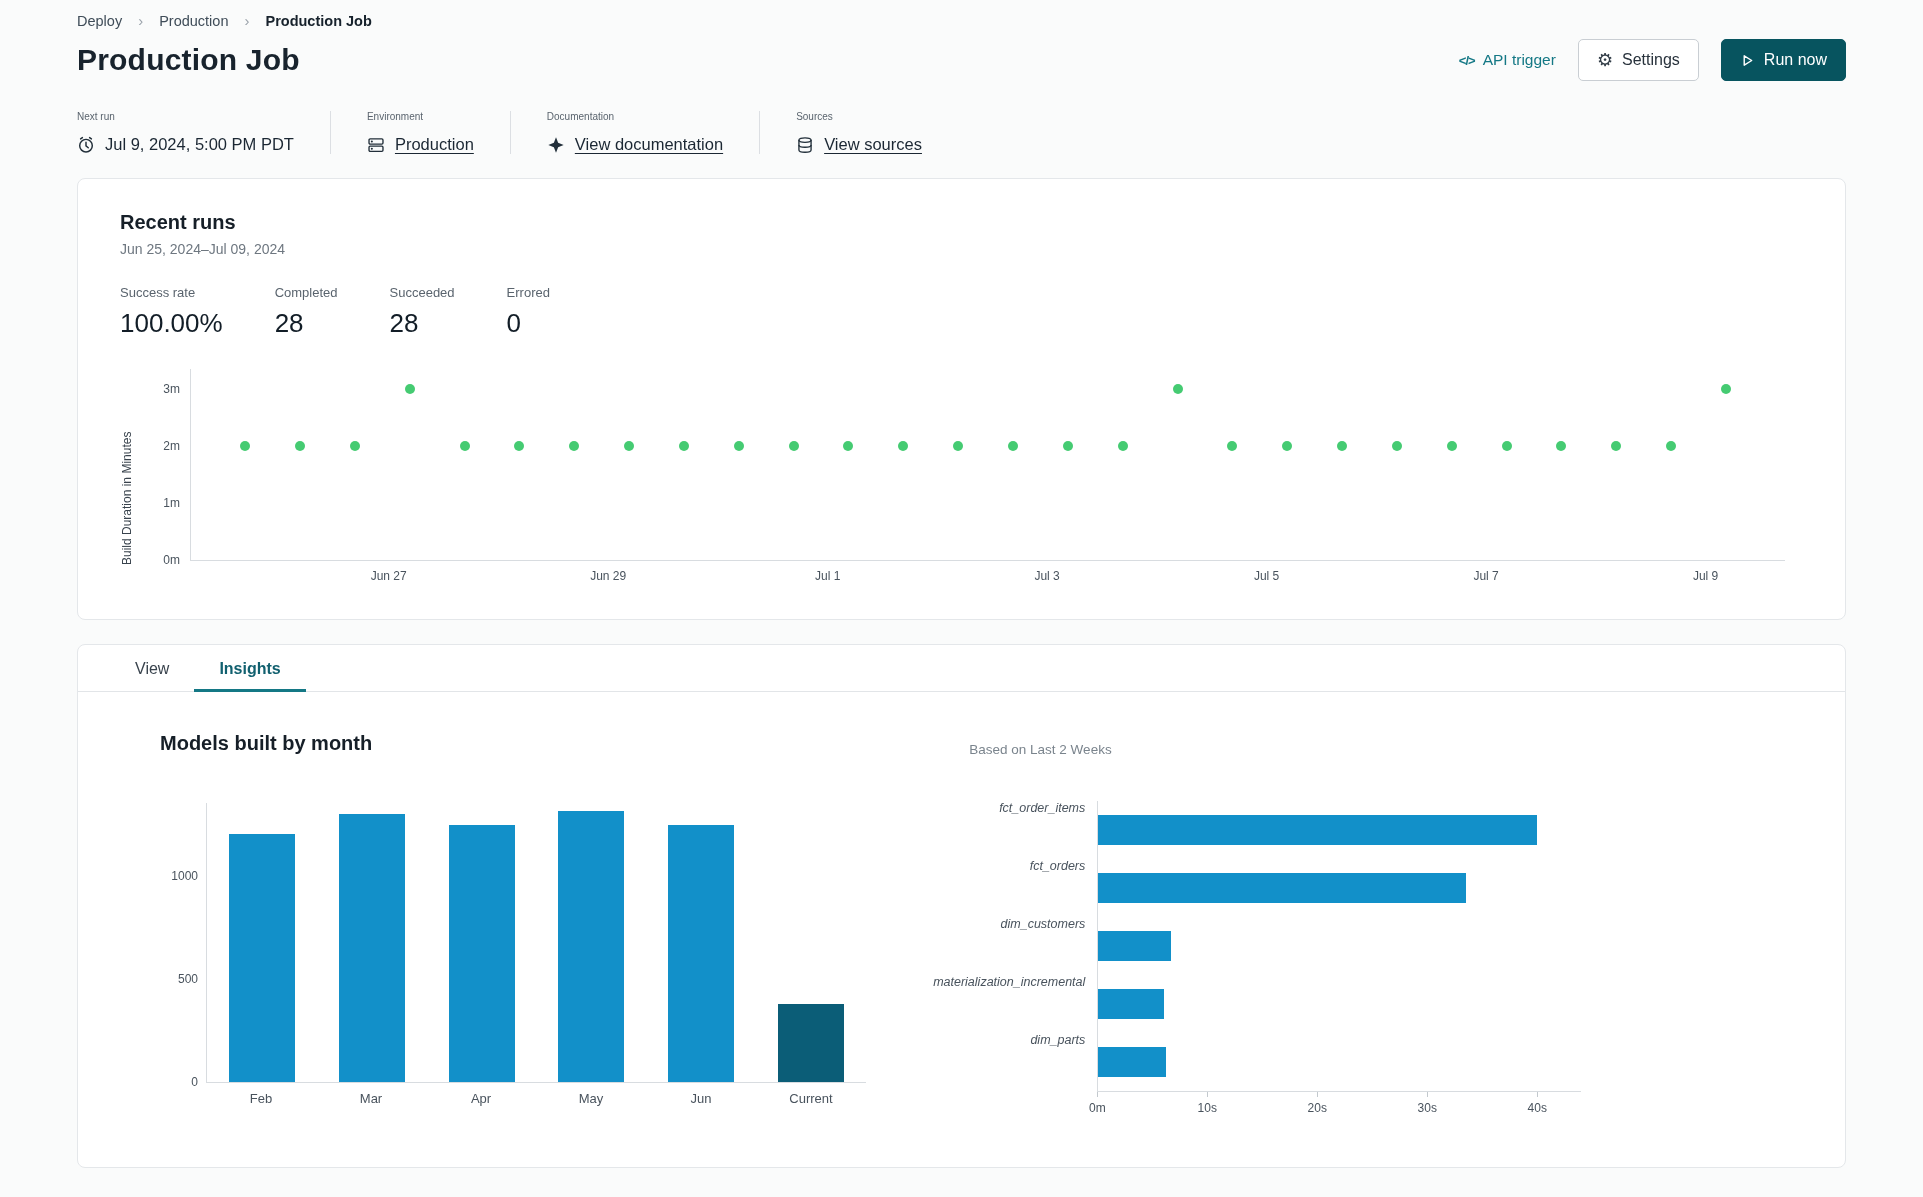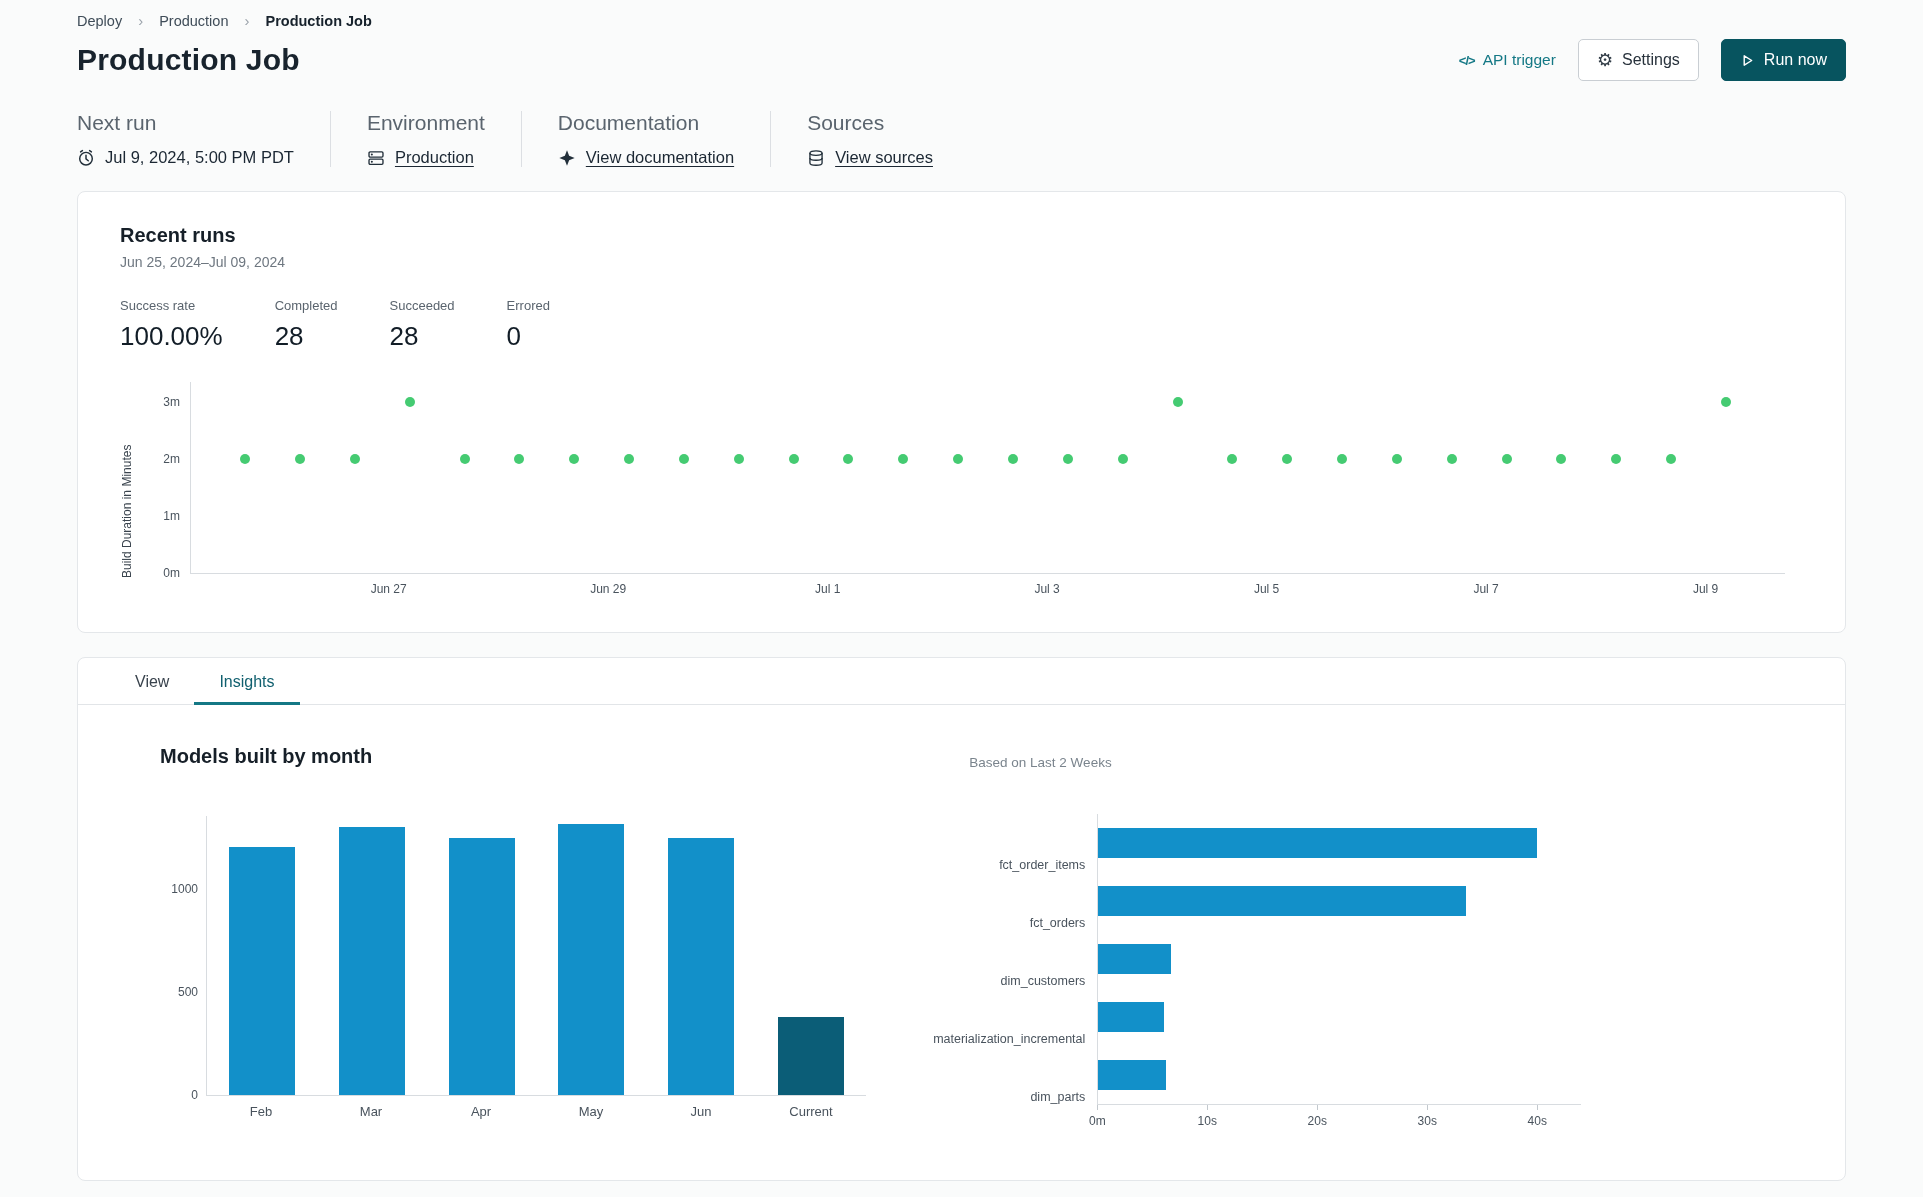--- a/index.html
+++ b/index.html
@@ -31,21 +31,21 @@
   .api-trigger .code-glyph { font-size: 13px; font-weight: 700; letter-spacing: -1px; }
   .btn { display: inline-flex; align-items: center; gap: 9px; height: 42px; padding: 0 18px; border-radius: 5px; font-size: 16px; font-family: inherit; cursor: pointer; }
   .btn-secondary { background: #ffffff; border: 1px solid #c9ced3; color: #28323c; }
   .btn-secondary .gear { font-size: 18px; line-height: 1; color: #333e48; }
   .btn-primary { background: var(--run-btn); border: 1px solid var(--run-btn); color: #ffffff; }
 
   
   .meta-row { display: flex; margin-top: 30px; }
   .meta-col { padding-right: 36px; }
   .meta-col + .meta-col { border-left: 1px solid #dcdfe3; padding-left: 36px; }
-  .meta-label { font-size: 21px; color: #5a646e; margin-bottom: 13px; }
+  .meta-label { font-size: 10px; color: #5a646e; margin-bottom: 13px; }
   .meta-value { display: flex; align-items: center; gap: 10px; font-size: 16.5px; color: #1b2733; }
   .meta-value svg { flex: 0 0 auto; }
   .meta-link { color: #1b2733; text-decoration: underline; text-underline-offset: 3px; cursor: pointer; }
 
   
   .card { background: #ffffff; border: 1px solid #e4e7ea; border-radius: 8px; }
   .recent-runs { margin-top: 24px; padding: 32px 42px 24px 42px; }
   .recent-runs h2 { font-size: 20px; font-weight: 700; margin: 0; color: #161f28; }
   .date-range { font-size: 14px; color: #6e7780; margin: 7px 0 28px 0; }
   .stats { display: flex; gap: 52px; }
@@ -58,38 +58,38 @@
   #scatter-chart { position: relative; flex: 1; height: 236px; }
   .sc-plot { position: absolute; left: 56px; right: 18px; top: 10px; height: 192px; border-left: 1px solid #d8dce0; border-bottom: 1px solid #d8dce0; }
   .sc-ytick { position: absolute; left: 0; width: 46px; text-align: right; font-size: 12px; color: #49535d; }
   .sc-xtick { position: absolute; top: calc(100% + 9px); transform: translateX(-50%); font-size: 12px; color: #49535d; white-space: nowrap; }
   .sc-dot { position: absolute; width: 10px; height: 10px; border-radius: 50%; background: var(--dot-green); }
 
   
   .insights-card { margin-top: 24px; min-height: 524px; }
   .tabs { display: flex; border-bottom: 1px solid #e2e5e8; padding-left: 32px; }
   .tab { padding: 15px 25px 13px 25px; font-size: 16px; color: #39434d; cursor: pointer; position: relative; }
-  .tab.active { color: #11606f; font-weight: 400; }
+  .tab.active { color: #11606f; font-weight: 700; }
   .tab.active::after { content: ""; position: absolute; left: 0; right: 0; bottom: -1px; height: 3px; background: var(--accent); }
   .charts-grid { display: grid; grid-template-columns: 46% 54%; padding: 40px 30px 40px 82px; }
   .chart-block h3 { font-size: 20px; font-weight: 700; margin: 0; color: #161f28; }
   .chart-subtitle { font-size: 13.5px; color: #7a848d; margin-top: 10px; margin-left: 48px; }
 
   
   #months-chart { position: relative; width: 720px; height: 330px; margin-top: 42px; }
   .bc-plot { position: absolute; left: 46px; top: 6px; width: 660px; height: 280px; border-left: 1px solid #d8dce0; border-bottom: 1px solid #d8dce0; display: flex; justify-content: space-around; align-items: flex-end; }
   .bc-bar { width: 66px; background: var(--bar-blue); }
   .bc-bar.dark { background: var(--bar-dark); }
   .bc-ytick { position: absolute; left: 0; width: 38px; text-align: right; font-size: 12px; color: #49535d; }
   .bc-labels { position: absolute; left: 46px; top: 294px; width: 660px; display: flex; justify-content: space-around; }
   .bc-cat { width: 66px; text-align: center; font-size: 13px; color: #49535d; }
 
   
   #top-models-chart { margin-top: 44px; width: 660px; }
-  .hrow { display: flex; align-items: flex-end; height: 58px; }
+  .hrow { display: flex; align-items: flex-start; height: 58px; font-style: italic; }
   .hlab { width: 176px; padding-right: 12px; text-align: right; font-size: 12.5px; color: #49535d; }
   .htrack { flex: 1; height: 100%; border-left: 1px solid #d8dce0; display: flex; align-items: center; }
   .hbar { height: 30px; background: var(--bar-blue); }
   .haxis { margin-left: 176px; position: relative; height: 28px; border-top: 1px solid #d8dce0; }
   .haxis .htickmark { position: absolute; top: 0; width: 1px; height: 5px; background: #c3c9ce; }
   .haxis .hticklab { position: absolute; top: 9px; transform: translateX(-50%); font-size: 12px; color: #49535d; }
 </style>
 </head>
 <body style="--accent: #147885; --run-btn: #07545f; --dot-green: #45cb72; --bar-blue: #1290c9; --bar-dark: #0b5d77;">
 

